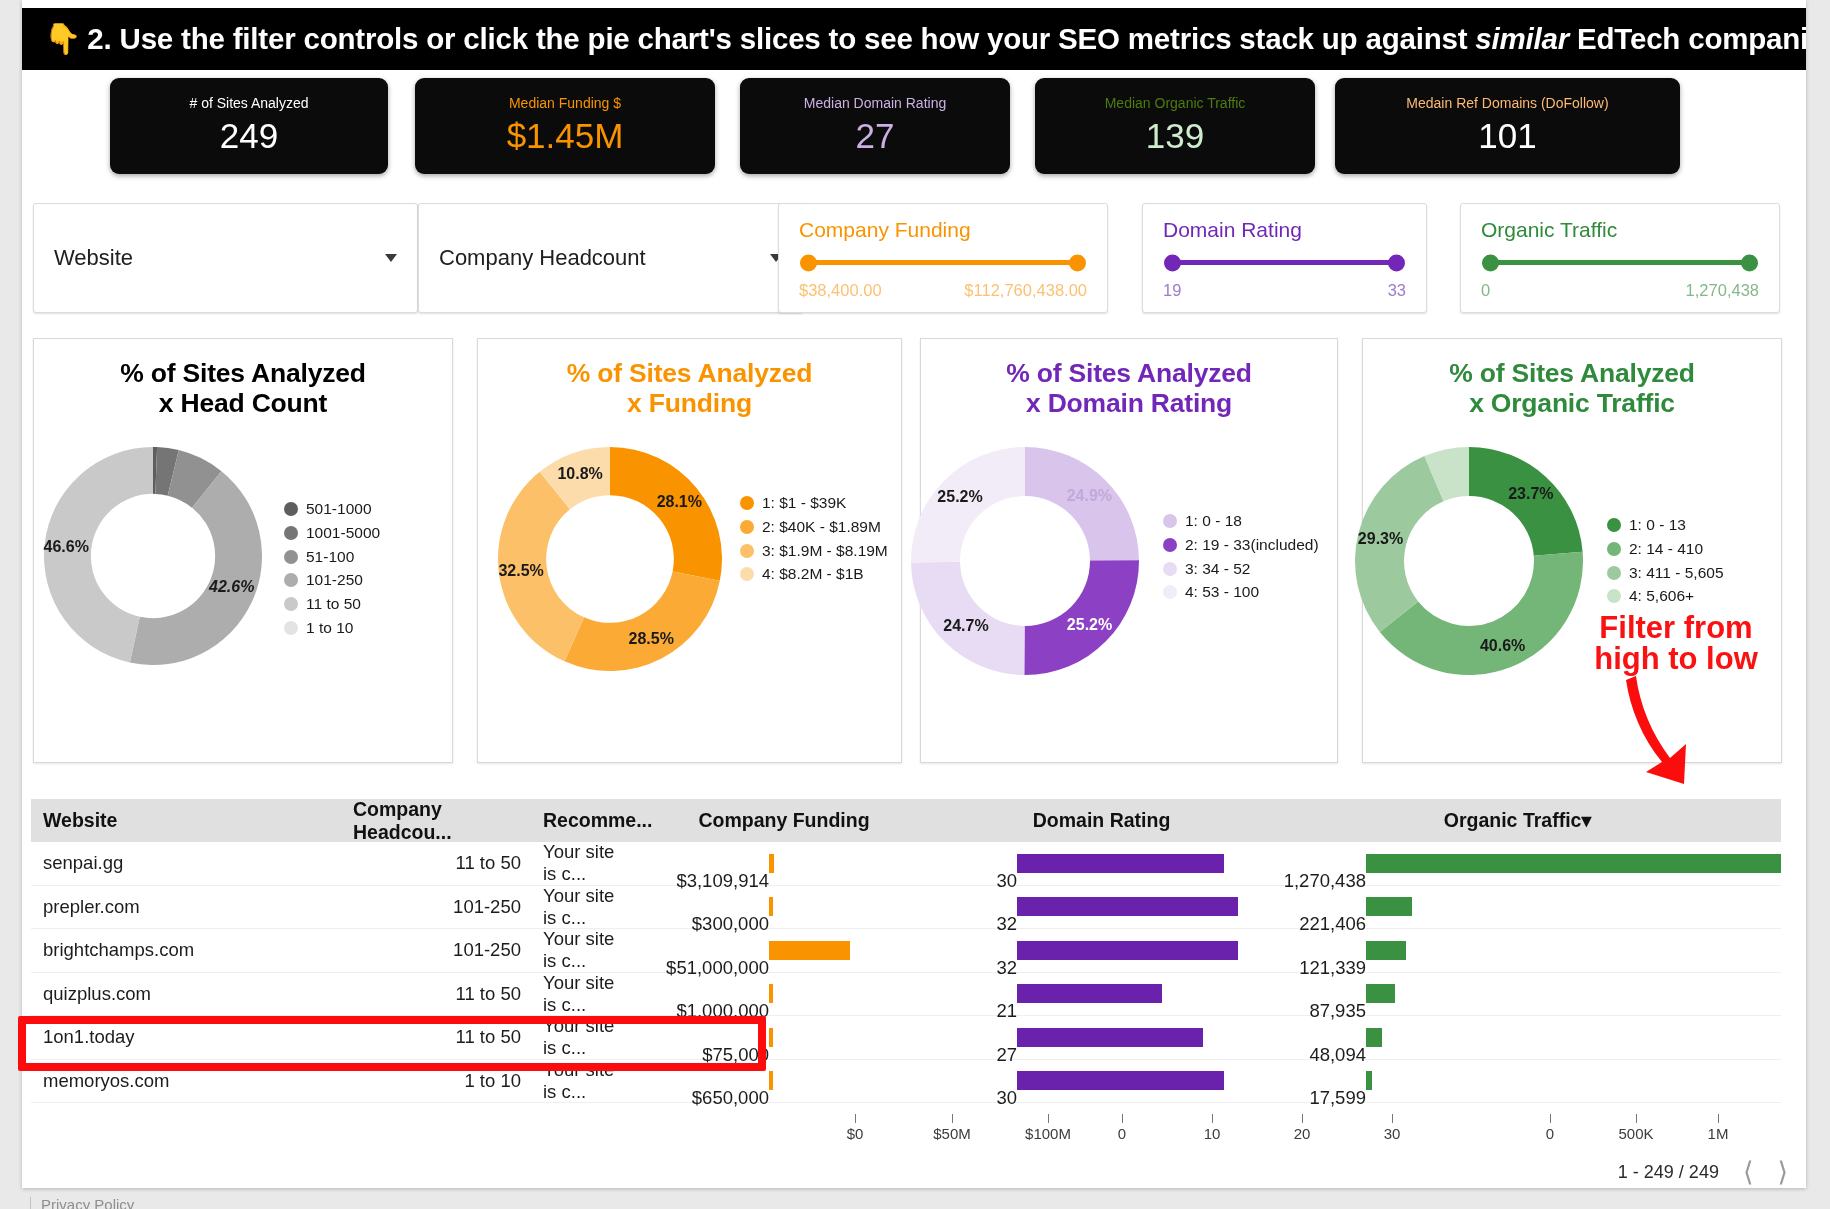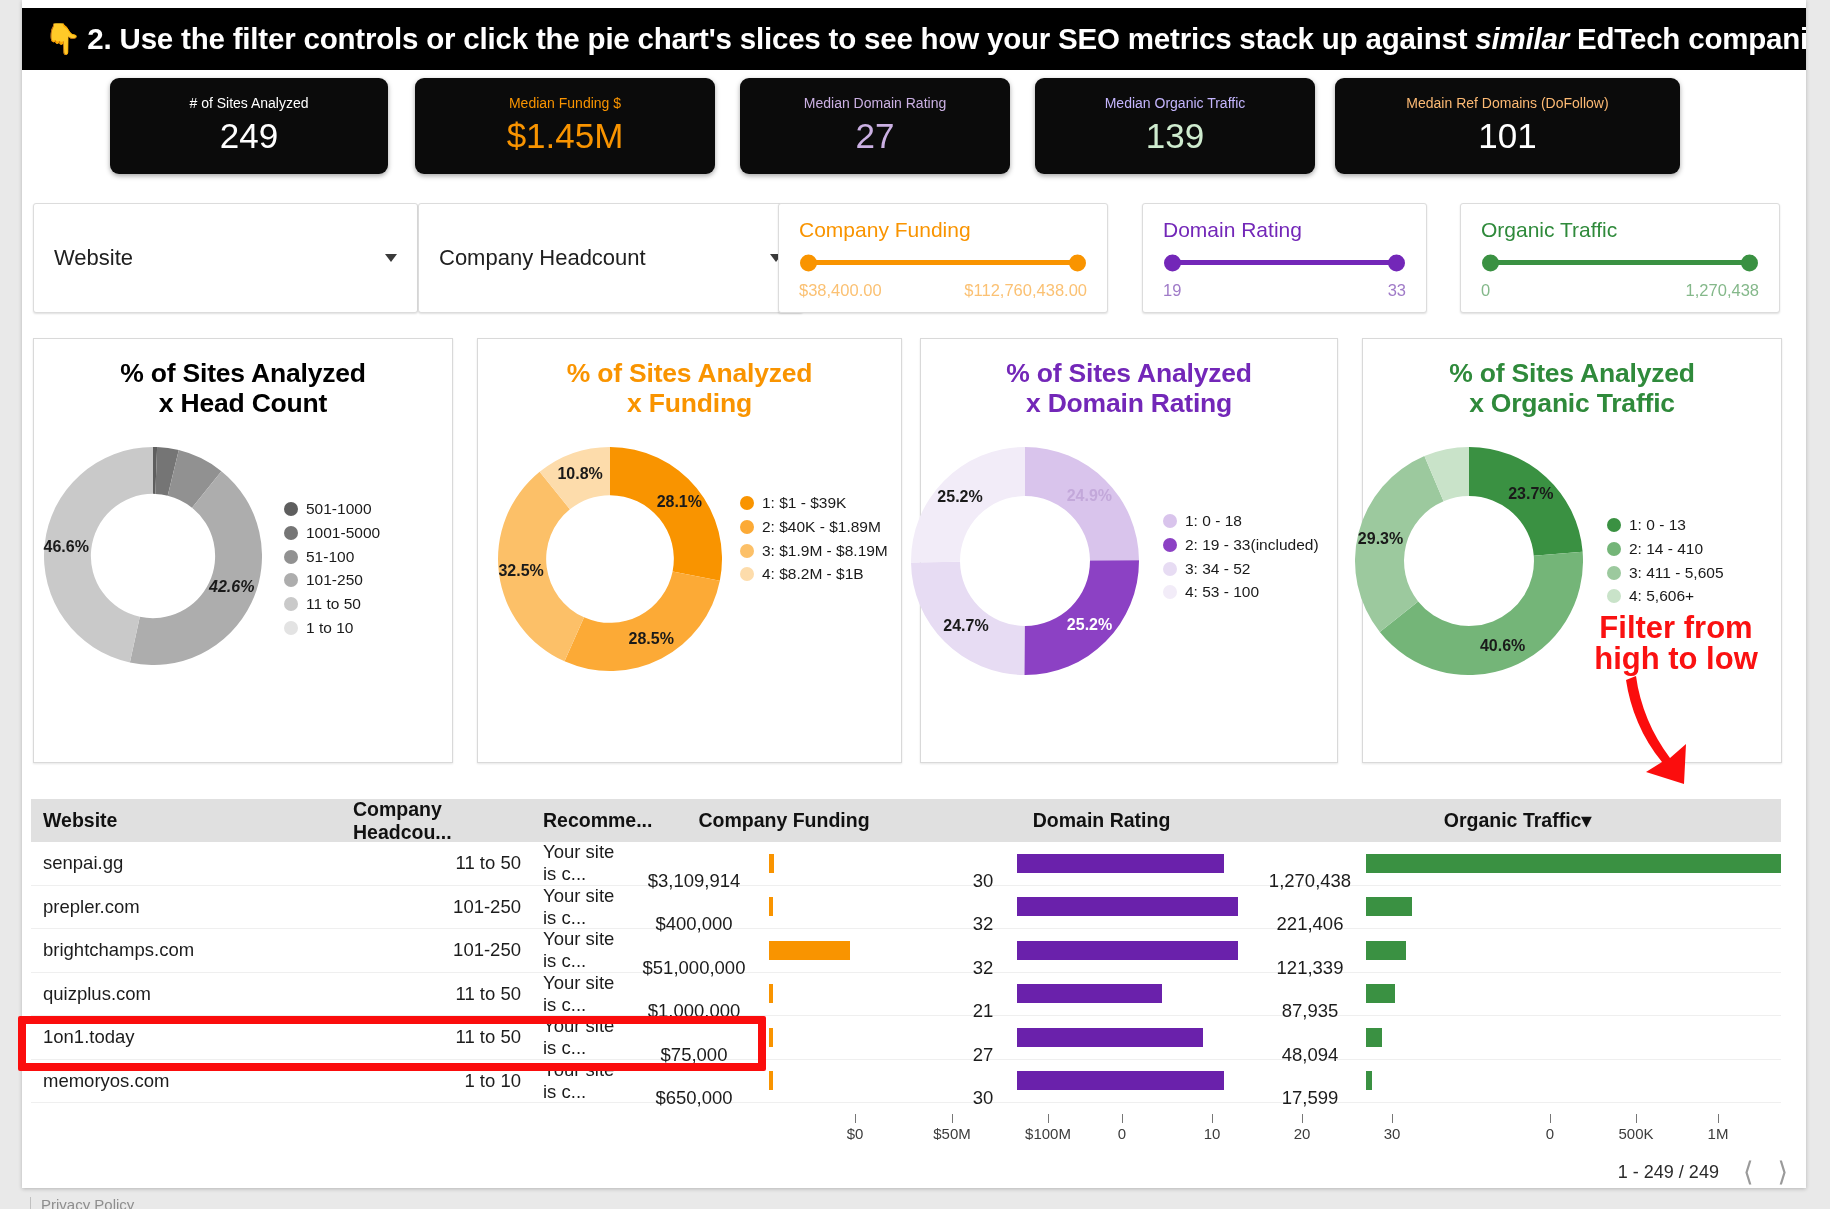--- a/index.html
+++ b/index.html
@@ -126,21 +126,21 @@
     border-bottom: 1px solid #efefef; font-size: 18.5px; color: #1c1c1c;
   }
   .c-web  { width: 300px; padding-left: 12px; }
   .c-head { width: 190px; text-align: right; }
   .c-rec  { width: 98px; padding-left: 22px; }
   .c-fund { width: 330px; display: flex; align-items: center; }
   .c-dr   { width: 305px; display: flex; align-items: center; }
   .c-ot   { width: 527px; display: flex; align-items: center; }
   .throw .c-head { text-align: left; padding-left: 22px; }
   .throw .c-fund, .throw .c-dr, .throw .c-ot { justify-content: center; }
-  .numcell { text-align: center; margin-top: 35px; }
+  .numcell { text-align: right; margin-top: 35px; }
   .bar { height: 19px; }
   .bar.fund { background: #f99400; }
   .bar.dr   { background: #6a21ab; }
   .bar.ot   { background: #3a9142; }
 
   
   .axis { position: absolute; left: 0; top: 1114px; width: 1830px; height: 42px; }
   .tick { position: absolute; top: 0; text-align: center; }
   .tick .tline { width: 1px; height: 9px; background: #777; margin: 0 auto 2px auto; }
   .tick .tlab { font-size: 15px; color: #3c3c3c; white-space: nowrap; }
@@ -183,21 +183,21 @@
     </div>
     <div class="kpi" id="kpi1" style="left: 415px; width: 300px; align-items: center;">
       <div class="ktitle" style="color: rgb(249, 148, 0);">Median Funding $</div>
       <div class="kval" style="color: rgb(249, 148, 0);">$1.45M</div>
     </div>
     <div class="kpi" id="kpi2" style="left: 740px; width: 270px;">
       <div class="ktitle" style="color: rgb(203, 176, 227);">Median Domain Rating</div>
       <div class="kval" style="color: rgb(203, 176, 227);">27</div>
     </div>
     <div class="kpi" id="kpi3" style="left: 1035px; width: 280px;">
-      <div class="ktitle" style="color: #c4b5fd;">Median Organic Traffic</div>
+      <div class="ktitle" style="color: #4d7c0f;">Median Organic Traffic</div>
       <div class="kval" style="color: rgb(207, 236, 207);">139</div>
     </div>
     <div class="kpi" id="kpi4" style="left: 1335px; width: 345px;">
       <div class="ktitle" style="color: #fdba74;">Medain Ref Domains (DoFollow)</div>
       <div class="kval" style="color: rgb(255, 255, 255);">101</div>
     </div>
   </div>
 
   <div class="filters">
     <div class="fcard" id="f0" style="left: 33px; width: 385px;">
@@ -461,21 +461,21 @@
           <div class="c-ot">
             <span class="numcell" style="width: 112px;">1,270,438</span>
             <span class="bar ot" style="width: 415px;"></span>
           </div>
         </div>
         <div class="trow">
           <div class="c-web">prepler.com</div>
           <div class="c-head">101-250</div>
           <div class="c-rec">Your site is c...</div>
           <div class="c-fund">
-            <span class="numcell" style="width: 150px;">$400,000</span>
+            <span class="numcell" style="width: 150px;">$300,000</span>
             <span class="bar fund" style="width: 4px;"></span>
           </div>
           <div class="c-dr">
             <span class="numcell" style="width: 68px;">32</span>
             <span class="bar dr" style="width: 220.8px;"></span>
           </div>
           <div class="c-ot">
             <span class="numcell" style="width: 112px;">221,406</span>
             <span class="bar ot" style="width: 46.065px;"></span>
           </div>

